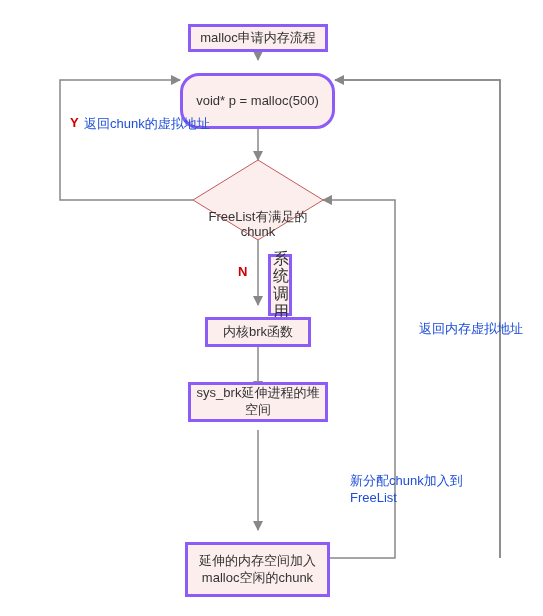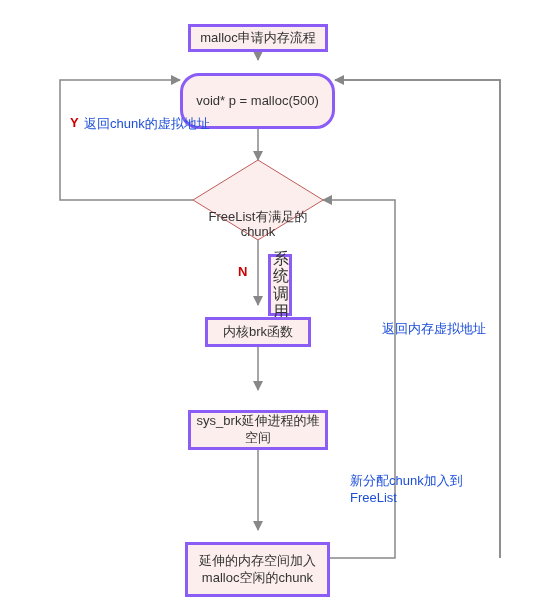--- a/index.html
+++ b/index.html
@@ -118,40 +118,40 @@
   </div>
 
   <div class="node" style="left:268px; top:242px; width:24px; height:62px; font-size:16px; padding:2px; writing-mode:vertical-rl; text-orientation:upright; letter-spacing:1px; display:flex; align-items:center; justify-content:center; writing-mode:horizontal-tb;">
     <span style="display:block; width:14px; line-height:1.1;">系统调用</span>
   </div>
 
   <div class="node" style="left:205px; top:305px; width:106px; height:30px;">
     <span>内核brk函数</span>
   </div>
 
-  <div class="node" style="left:188px; top:398px; width:140px; height:40px;">
+  <div class="node" style="left:188px; top:370px; width:140px; height:40px;">
     <span>sys_brk延伸进程的堆空间</span>
   </div>
 
   <div class="node" style="left:185px; top:530px; width:145px; height:55px;align-items:center;">
     <span>延伸的内存空间加入malloc空闲的chunk</span>
   </div>
 
   <div class="edge-label yn" style="left:70px; top:115px;">
     <span>Y</span>
   </div>
   <div class="edge-label" style="left:84px; top:115px;">
     <span>返回chunk的虚拟地址</span>
   </div>
 
   <div class="edge-label yn" style="left:238px; top:264px;">
     <span>N</span>
   </div>
 
-  <div class="edge-label" style="left:382px; top:320px;">
+  <div class="edge-label" style="left:419px; top:320px;">
     <span>返回内存虚拟地址</span>
   </div>
 
   <div class="edge-label" style="left:350px; top:472px; white-space:normal; width:140px; text-align:left;">
     <span>新分配chunk加入到 FreeList</span>
   </div>
 
 </div>
 
 </body></html>

